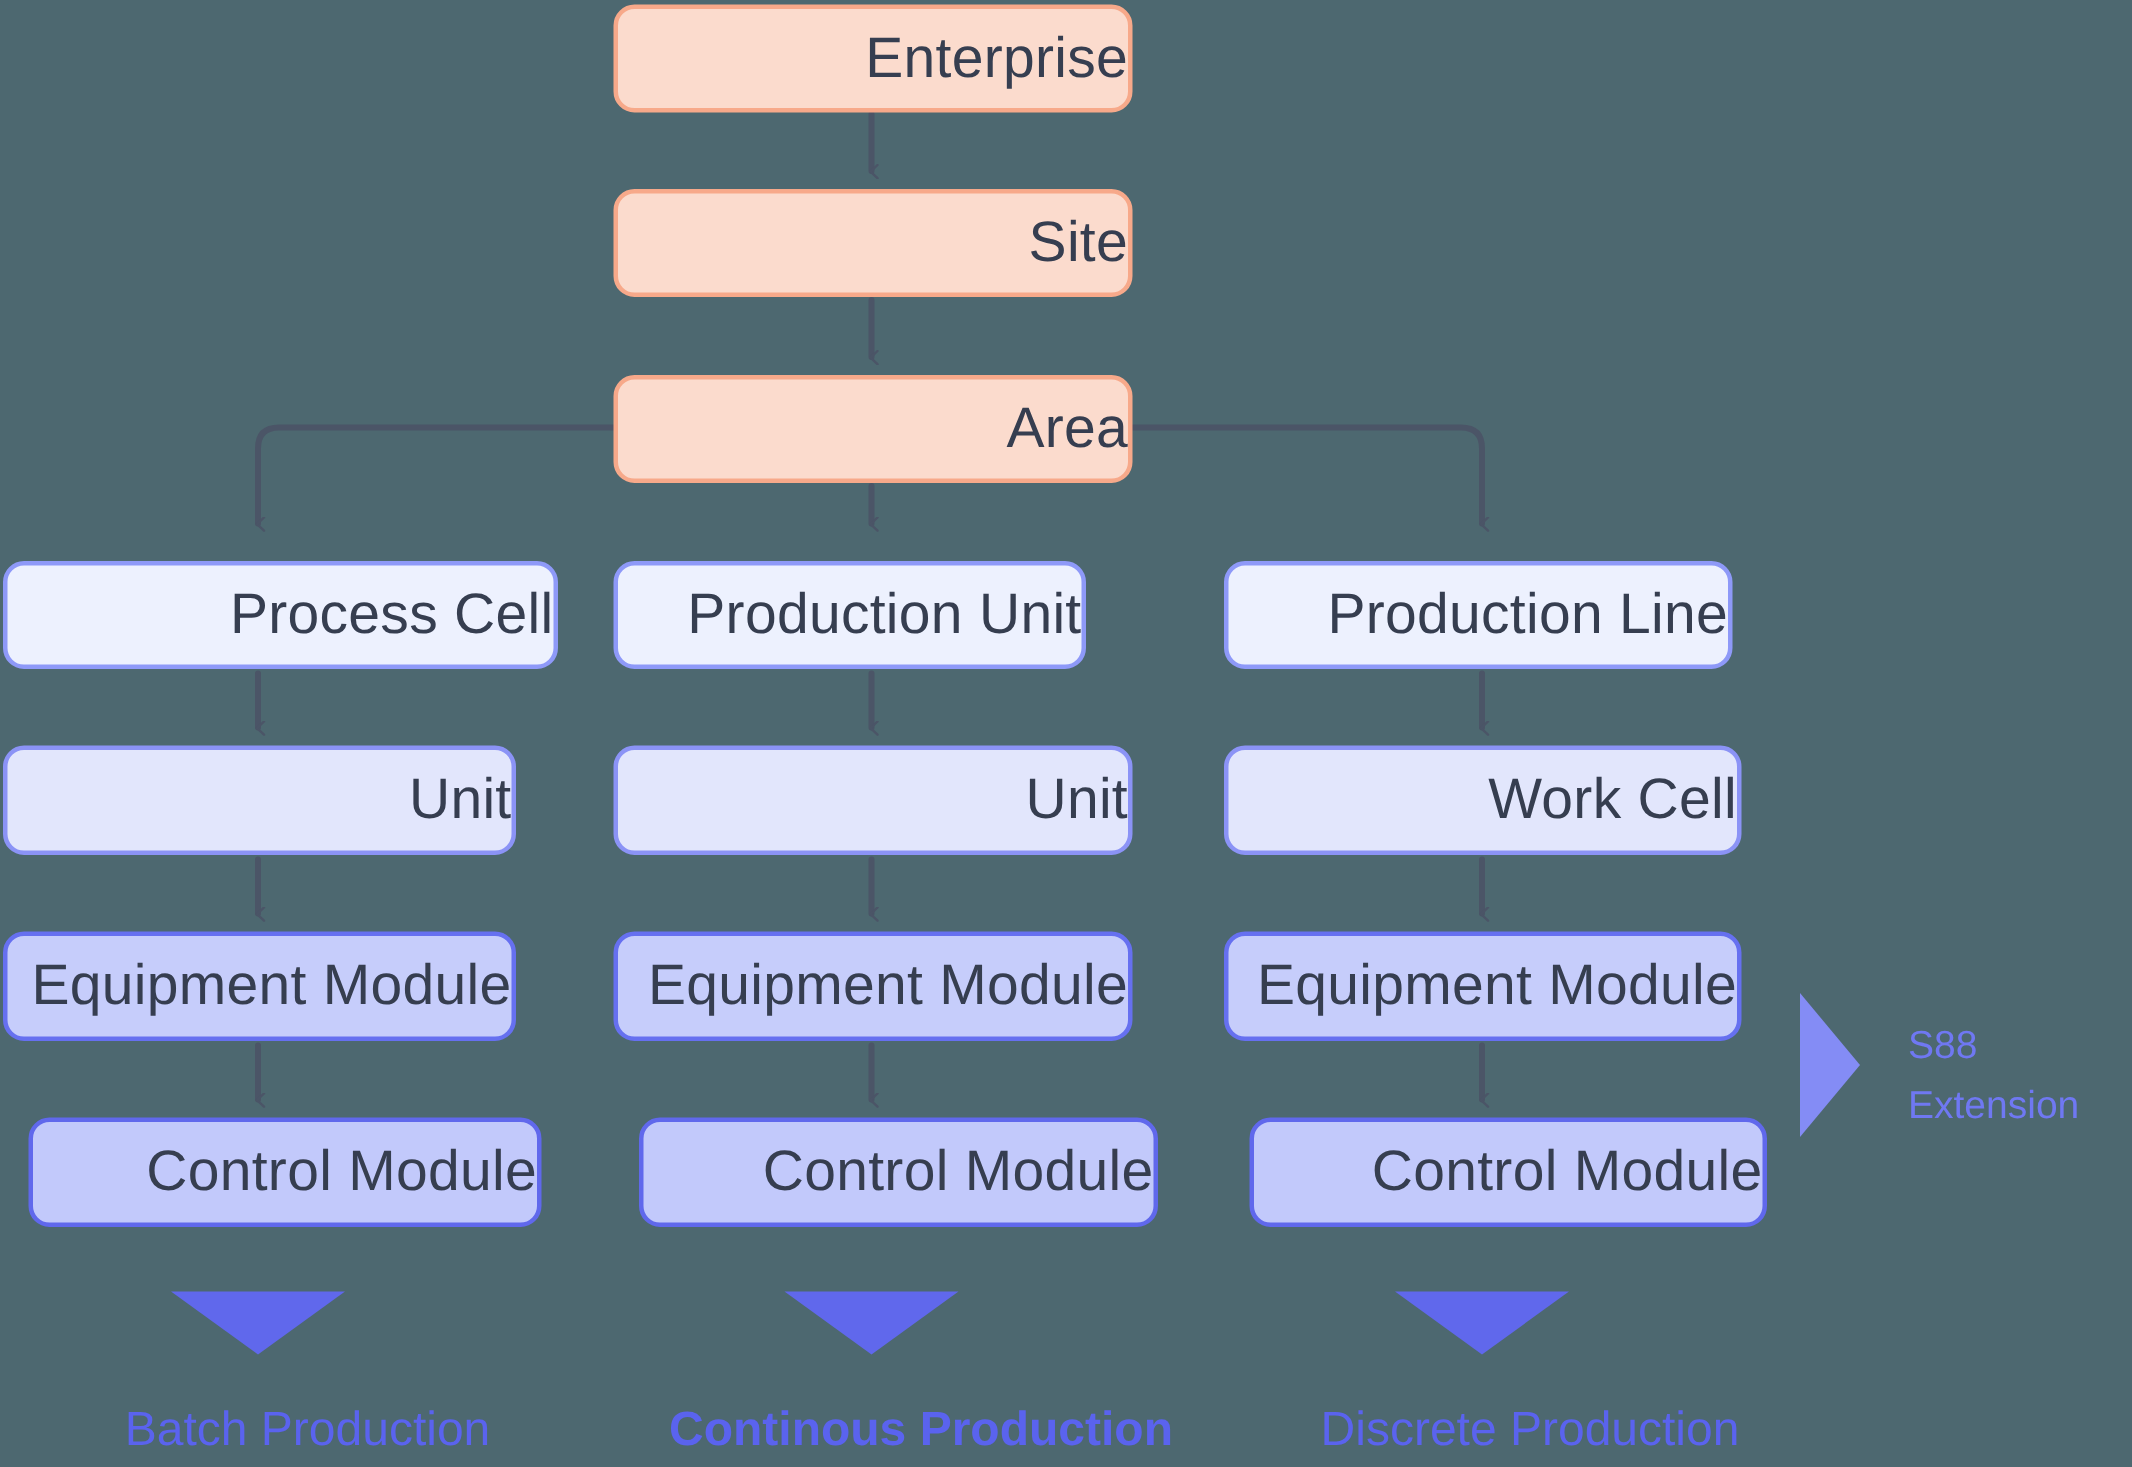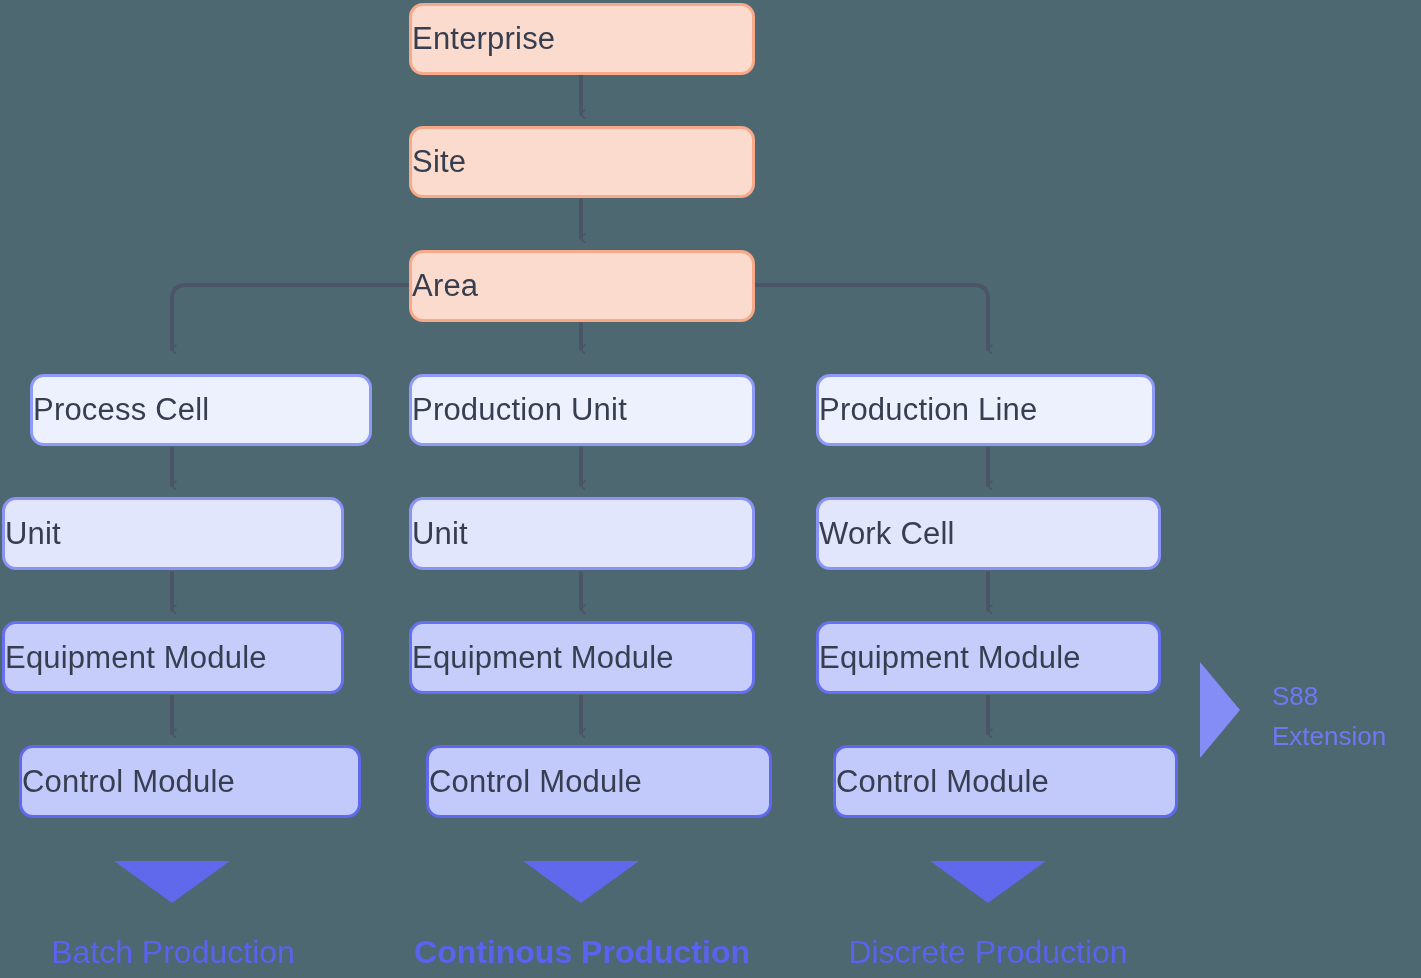--- a/index.html
+++ b/index.html
@@ -13,26 +13,26 @@
     height: 978px;
     background: #4d6870;
     overflow: hidden;
     font-family: "Liberation Sans", sans-serif;
   }
   .node {
     position: absolute;
     box-sizing: border-box;
     display: flex;
     align-items: center;
-    justify-content: flex-start;
+    justify-content: flex-end;
     border-radius: 14px;
     border-width: 3px;
     border-style: solid;
     color: #363e50;
-    font-size: 31px;
+    font-size: 38px;
     font-weight: 400;
     letter-spacing: 0.2px;
     white-space: nowrap;
   }
   .node.orange {
     background: #fbdbcd;
     border-color: #f7a98a;
   }
   .node.blue-1 {
     background: #edf1fe;
@@ -75,20 +75,21 @@
     border-bottom: 48px solid transparent;
     border-left: 40px solid #848cf5;
   }
   .caption {
     position: absolute;
     color: #5a63ee;
     font-size: 32px;
     font-weight: 400;
     white-space: nowrap;
     text-align: center;
+    margin-left: 32px;
   }
   .s88-label {
     position: absolute;
     color: #6f78f2;
     font-size: 26px;
     line-height: 40px;
     white-space: nowrap;
   }
 </style>
 </head>
@@ -133,36 +134,36 @@
   </div>
 
   <div class="node orange" style="left:409px; top:126px; width:346px; height:72px;">
     <span>Site</span>
   </div>
 
   <div class="node orange" style="left:409px; top:250px; width:346px; height:72px;">
     <span>Area</span>
   </div>
 
-  <div class="node blue-1" style="left:2px; top:374px; width:342px; height:72px;margin-left:28px;">
+  <div class="node blue-1" style="left:2px; top:374px; width:370px; height:72px;">
     <span>Process Cell</span>
   </div>
   <div class="node blue-2" style="left:2px; top:497px; width:342px; height:73px;">
     <span>Unit</span>
   </div>
   <div class="node blue-3" style="left:2px; top:621px; width:342px; height:73px;">
     <span>Equipment Module</span>
   </div>
   <div class="node blue-4" style="left:2px; top:745px; width:342px; height:73px;">
     <span>Control Module</span>
   </div>
   <div class="tri-down" style="left:114px; top:861px;"></div>
   <div class="caption" style="left:0px; top:934px; width:346px;">Batch Production</div>
 
-  <div class="node blue-1" style="left:409px; top:374px; width:346px; height:72px;">
+  <div class="node blue-1" style="left:409px; top:374px; width:315px; height:72px;">
     <span>Production Unit</span>
   </div>
   <div class="node blue-2" style="left:409px; top:497px; width:346px; height:73px;">
     <span>Unit</span>
   </div>
   <div class="node blue-3" style="left:409px; top:621px; width:346px; height:73px;">
     <span>Equipment Module</span>
   </div>
   <div class="node blue-4" style="left:409px; top:745px; width:346px; height:73px;">
     <span>Control Module</span>

